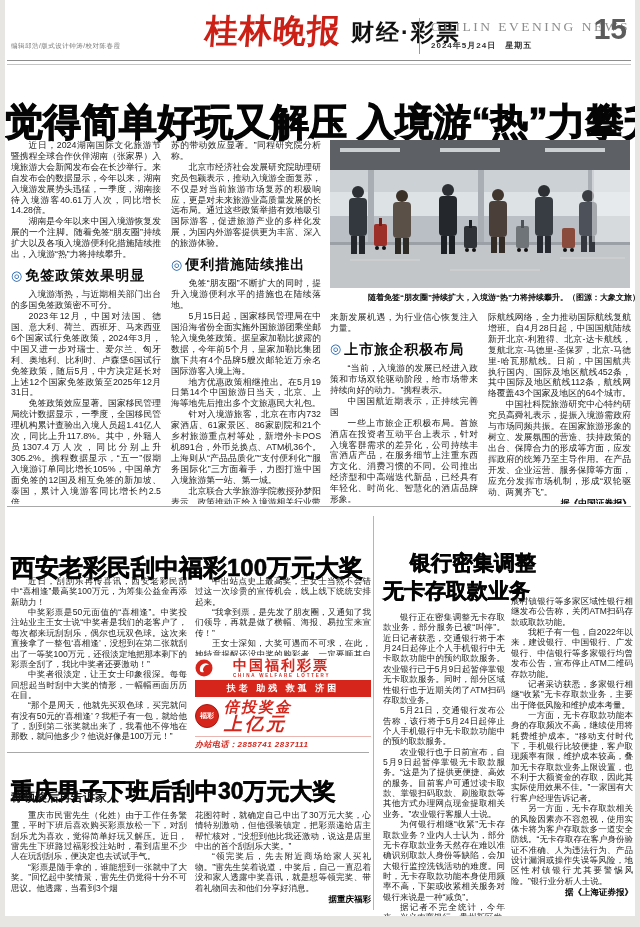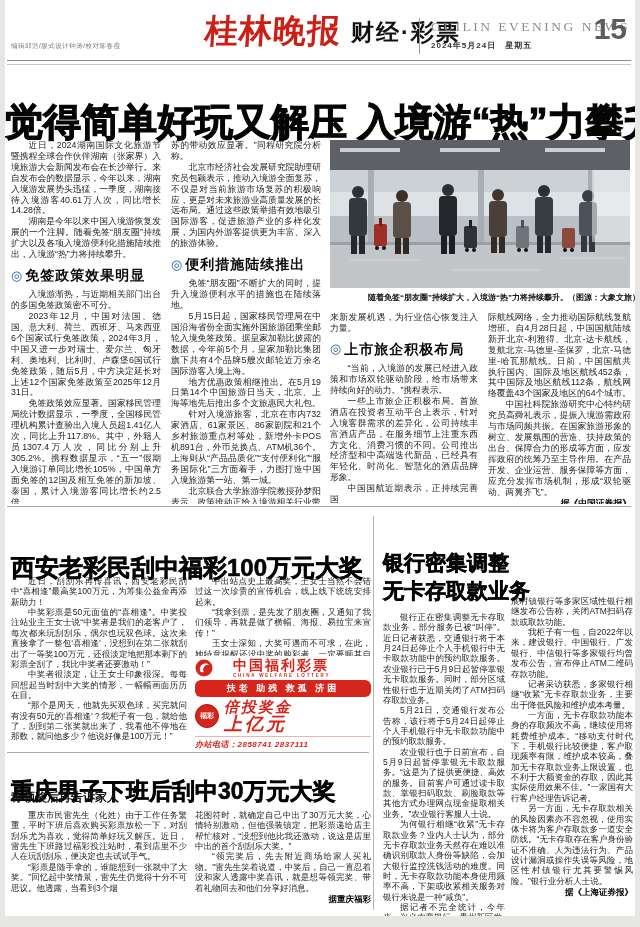--- a/index.html
+++ b/index.html
@@ -44,21 +44,21 @@
   .cq-headline{left:6px;top:757px;font-size:23px;}
   .cq-subtitle{position:absolute;left:6px;top:789px;font-size:12px;font-weight:900;color:#111;}
   .bank-headline{left:378px;top:532px;font-size:21px;line-height:1.3;white-space:normal;width:248px;}
 
   
   .ad{position:absolute;left:190px;top:658px;width:176px;height:88px;background:#fff;display:flex;flex-direction:column;gap:2px;}
   .ad-row1{display:flex;align-items:center;gap:20px;}
   .ad-brand-wrap{display:flex;flex-direction:column;}
   .ad-brand{font-size:14px;font-weight:900;color:#d6261c;letter-spacing:2px;line-height:1;}
   .ad-brand-en{font-size:4.5px;font-weight:bold;color:#d6261c;letter-spacing:1.8px;margin-top:1px;}
-  .ad-slogan{background:#d6261c;color:#fff;font-size:9px;font-weight:bold;text-align:center;letter-spacing:3px;padding:2px 0;border-radius:6px;}
+  .ad-slogan{background:#d6261c;color:#fff;font-size:9px;font-weight:bold;text-align:center;letter-spacing:3px;padding:2px 0;}
   .ad-row3{display:flex;align-items:center;gap:5px;}
   .ad-seal{width:22px;height:22px;border-radius:50%;background:#d6261c;color:#fff;font-size:7px;font-weight:bold;display:flex;align-items:center;justify-content:center;border:1px solid #a81710;}
   .ad-promo{flex:1;text-align:left;color:#d6261c;font-weight:900;font-style:italic;line-height:1.05;}
   .ad-promo-1{font-size:15px;letter-spacing:2px;}
   .ad-promo-2{font-size:18px;letter-spacing:3px;}
   .ad-phone{font-size:8px;font-weight:bold;font-style:italic;color:#d6261c;letter-spacing:.5px;border-top:1px solid #e9b7b2;padding-top:2px;}
 </style>
 </head>
 <body>
 
@@ -173,22 +173,22 @@
     <p class="p">北京联合大学旅游学院教授孙梦阳表示，政策推动正给入境游相关行业带</p>
   </div>
 
   <div class="col topcol" style="left:325px;top:312px;width:148px;height:192px;">
     <p class="p noind">来新发展机遇，为行业信心恢复注入力量。</p>
     <h3 class="subhead">
         <span class="ring">◎</span>
         <span>上市旅企积极布局</span>
       </h3>
     <p class="p">“当前，入境游的发展已经进入政策和市场双轮驱动阶段，给市场带来持续向好的动力。”携程表示。</p>
+    <p class="p">中国国航近期表示，正持续完善国</p>
     <p class="p">一些上市旅企正积极布局。首旅酒店在投资者互动平台上表示，针对入境客群需求的差异化，公司持续丰富酒店产品，在服务细节上注重东西方文化、消费习惯的不同。公司推出经济型和中高端迭代新品，已经具有年轻化、时尚化、智慧化的酒店品牌形象。</p>
-    <p class="p">中国国航近期表示，正持续完善国</p>
   </div>
 
   <div class="col topcol" style="left:483px;top:312px;width:143px;height:192px;">
     <p class="p noind">际航线网络，全力推动国际航线复航增班。自4月28日起，中国国航陆续新开北京-利雅得、北京-达卡航线，复航北京-马德里-圣保罗，北京-马德里-哈瓦那航线。日前，中国国航共执行国内、国际及地区航线452条，其中国际及地区航线112条，航线网络覆盖43个国家及地区的64个城市。</p>
     <p class="p">中国社科院旅游研究中心特约研究员高舜礼表示，提振入境游需政府与市场同频共振。在国家旅游形象的树立、发展氛围的营造、扶持政策的出台、保障合力的形成等方面，应发挥政府的统筹乃至主导作用。在产品开发、企业运营、服务保障等方面，应充分发挥市场机制，形成“双轮驱动、两翼齐飞”。</p>
     <p class="p source">据《中国证券报》</p>
   </div>
 
   <div class="main-divider"></div>
   <div class="vert-divider"></div>
@@ -237,21 +237,21 @@
     <p class="p">重庆市民雷先生（化姓）由于工作任务繁重，平时下班后喜欢购买彩票放松一下，对刮刮乐尤为喜欢，觉得简单好玩又解压。近日，雷先生下班路过福彩投注站时，看到店里不少人在玩刮刮乐，便决定也去试试手气。</p>
     <p class="p">“彩票是随手拿的，谁能想到一张就中了大奖。”回忆起中奖情景，雷先生仍觉得十分不可思议。他透露，当看到3个烟</p>
   </div>
   <div class="col botcol" style="left:190px;top:810px;width:176px;height:100px;">
     <p class="p noind">花图符时，就确定自己中出了30万元大奖，心情特别激动，但他强装镇定，把彩票递给店主帮忙核对，“没想到他比我还激动，说这是店里中出的首个刮刮乐大奖。”</p>
     <p class="p">“领完奖后，先去附近商场给家人买礼物。”雷先生笑着说道，中奖后，自己一直忍着没和家人透露中奖喜讯，就是想等领完奖、带着礼物回去和他们分享好消息。</p>
     <p class="p source">据重庆福彩</p>
   </div>
 
   <h2 class="sec-headline bank-headline">
-    <span style="display:block;">银行密集调整</span>
+    <span style="display:block;margin-left:27px;">银行密集调整</span>
     <span style="display:block;">无卡存取款业务</span>
   </h2>
   <div class="col botcol" style="left:378px;top:612px;width:122px;height:312px;">
     <p class="p">银行正在密集调整无卡存取款业务，部分服务已被“叫停”。近日记者获悉，交通银行将于本月24日起停止个人手机银行中无卡取款功能中的预约取款服务。农业银行已于5月9日起暂停掌银无卡取款服务。同时，部分区域性银行也于近期关闭了ATM扫码存取款业务。</p>
     <p class="p">5月21日，交通银行发布公告称，该行将于5月24日起停止个人手机银行中无卡取款功能中的预约取款服务。</p>
     <p class="p">农业银行也于日前宣布，自5月9日起暂停掌银无卡取款服务。“这是为了提供更便捷、高效的服务。目前客户可通过读卡取款、掌银扫码取款、刷脸取款等其他方式办理网点现金提取相关业务。”农业银行客服人士说。</p>
     <p class="p">为何银行相继“收紧”无卡存取款业务？业内人士认为，部分无卡存取款业务天然存在难以准确识别取款人身份等缺陷，会加大银行监控洗钱活动的难度。同时，无卡存取款功能本身使用频率不高，下架或收紧相关服务对银行来说是一种“减负”。</p>
     <p class="p">据记者不完全统计，今年来，兴义农商银行、贵州新区发</p>
   </div>
   <div class="col botcol" style="left:506px;top:596px;width:122px;height:312px;">

